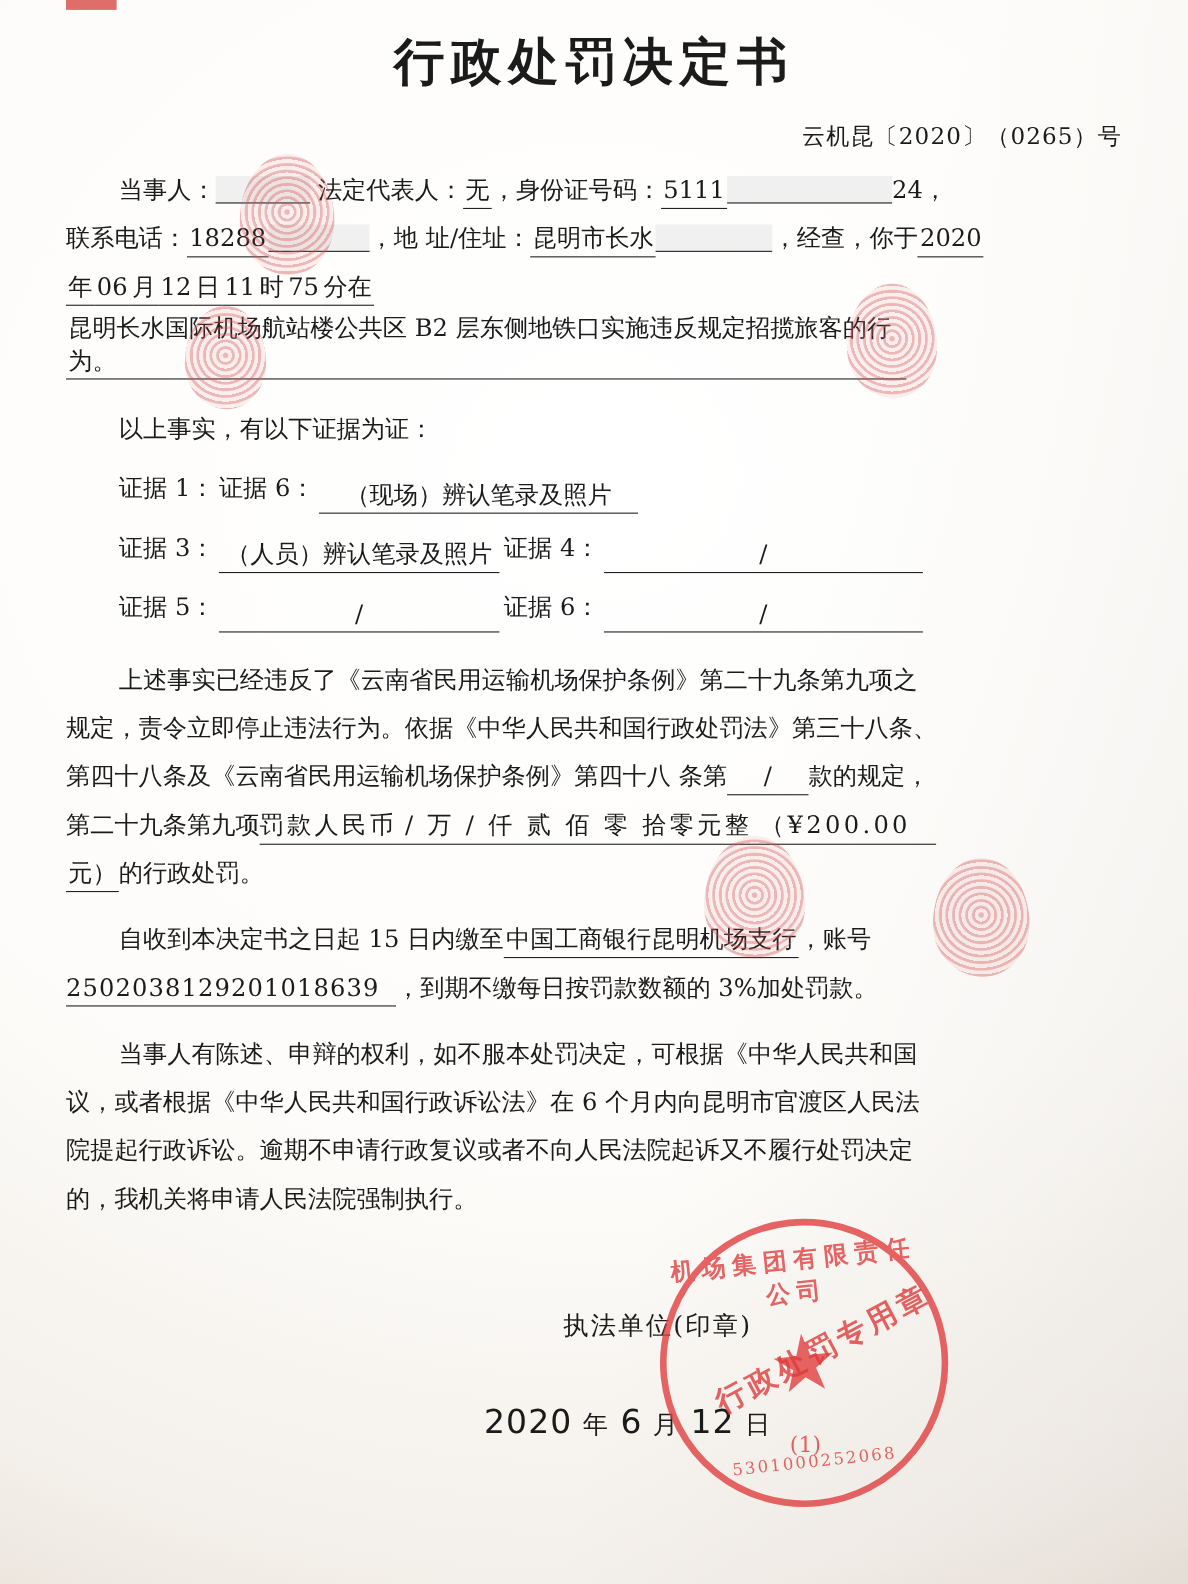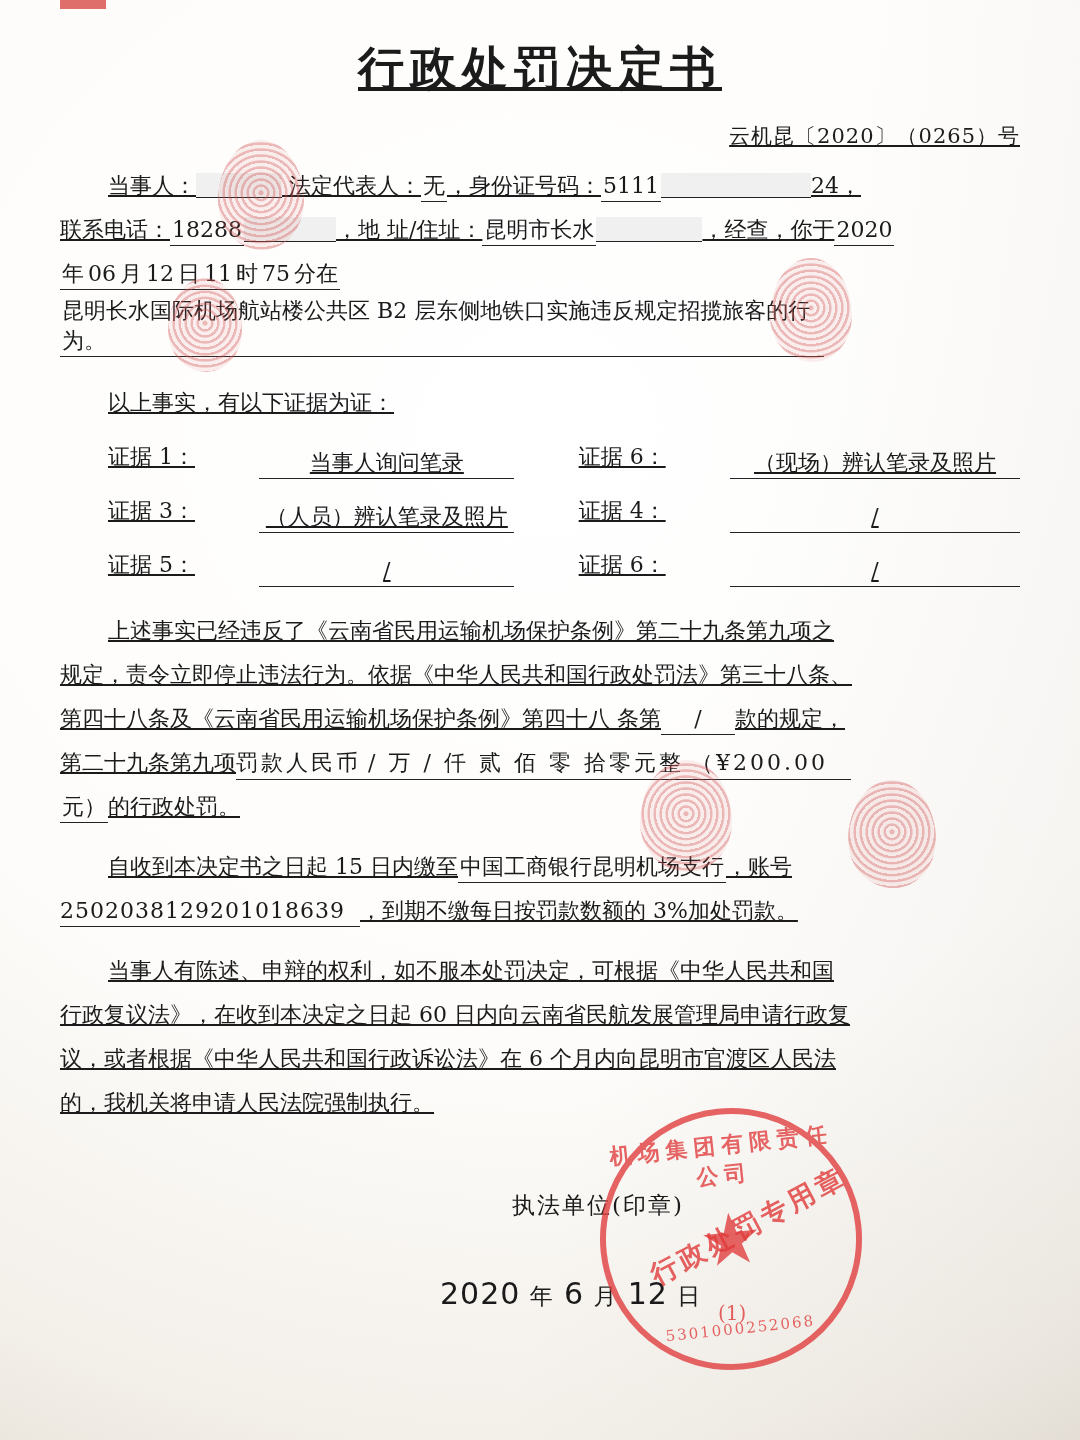--- a/index.html
+++ b/index.html
@@ -26,24 +26,23 @@
     content: "";
     position: absolute;
     inset: 0;
     background: linear-gradient(105deg, rgba(0,0,0,0.00) 60%, rgba(120,110,95,0.07) 100%);
     pointer-events: none;
   }
 
   .doc {
     position: absolute;
     inset: 0;
-    padding: 12px 60px;
+    padding: 0 60px;
     box-sizing: border-box;
     color: #1b1b1b;
-    text-decoration: underline;
   }
 
   
   .top-red-strip {
     position: absolute;
     left: 60px;
     top: 0;
     width: 46px;
     height: 9px;
     background: #d9534f;
@@ -90,24 +89,23 @@
     display: inline-block;
     background: #f0f0f0;
     border-bottom: 1.6px solid #222;
     height: 24px;
     vertical-align: -5px;
   }
 
   .evidence-row {
     display: flex;
     align-items: flex-end;
-    gap: 18px;
+    gap: 4px;
     padding-left: 48px;
     margin-top: 10px;
-    justify-content: space-between;
   }
   .evidence-row .lbl { white-space: nowrap; }
   .evidence-row .val {
     border-bottom: 1.6px solid #222;
     text-align: center;
     line-height: 30px;
   }
   .w1 { width: 255px; }
   .w2 { width: 290px; }
 
@@ -241,21 +239,20 @@
     </p>
 
     <p class="p">
       <span class="u">年</span><span class="u">06</span><span class="u">月</span><span class="u">12</span><span class="u">日</span><span class="u">11</span><span class="u">时</span><span class="u">75</span><span class="u">分在</span><span class="u" style="max-width:760px">昆明长水国际机场航站楼公共区 B2 层东侧地铁口实施违反规定招揽旅客的行为。</span>
     </p>
 
     <p class="p indent" style="margin-top:18px">以上事实，有以下证据为证：</p>
 
     <div class="evidence-row">
       <span class="lbl">证据 1：</span>
-      <span class="val w1">当事人询问笔录</span>
       <span class="lbl">证据 6：</span>
       <span class="val w2">（现场）辨认笔录及照片</span>
     </div>
     <div class="evidence-row">
       <span class="lbl">证据 3：</span>
       <span class="val w1">（人员）辨认笔录及照片</span>
       <span class="lbl">证据 4：</span>
       <span class="val w2">/</span>
     </div>
     <div class="evidence-row">
@@ -282,22 +279,22 @@
     </p>
 
     <p class="p indent" style="margin-top:16px">
       <span>自收到本决定书之日起 15 日内缴至</span><span class="u">中国工商银行昆明机场支行</span><span>，账号</span>
     </p>
     <p class="p">
       <span class="acct">2502038129201018639</span><span>，到期不缴每日按罚款数额的 3%加处罚款。</span>
     </p>
 
     <p class="p indent" style="margin-top:16px">当事人有陈述、申辩的权利，如不服本处罚决定，可根据《中华人民共和国</p>
-    <p class="p">行政复议法》，在收到本决定之日起 60 日内向云南省民航发展管理局申请行政复</p>
     <p class="p">议，或者根据《中华人民共和国行政诉讼法》在 6 个月内向昆明市官渡区人民法</p>
+    <p class="p">院提起行政诉讼。逾期不申请行政复议或者不向人民法院起诉又不履行处罚决定</p>
     <p class="p">的，我机关将申请人民法院强制执行。</p>
 
   </div>
 
   <div class="sign-area">
     <div class="sign-label">执法单位(印章)</div>
 
     <div class="date-line">
       <span class="handwritten">2020</span>
       <span>年</span>

